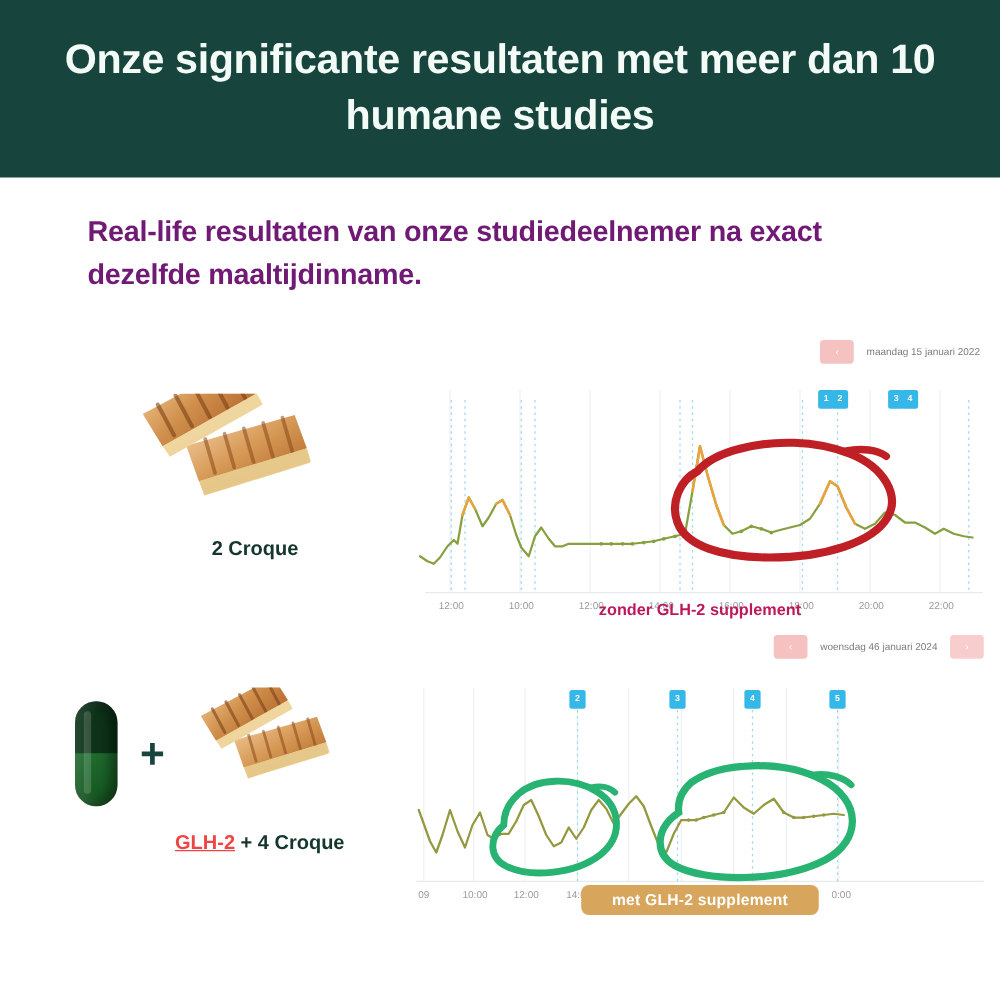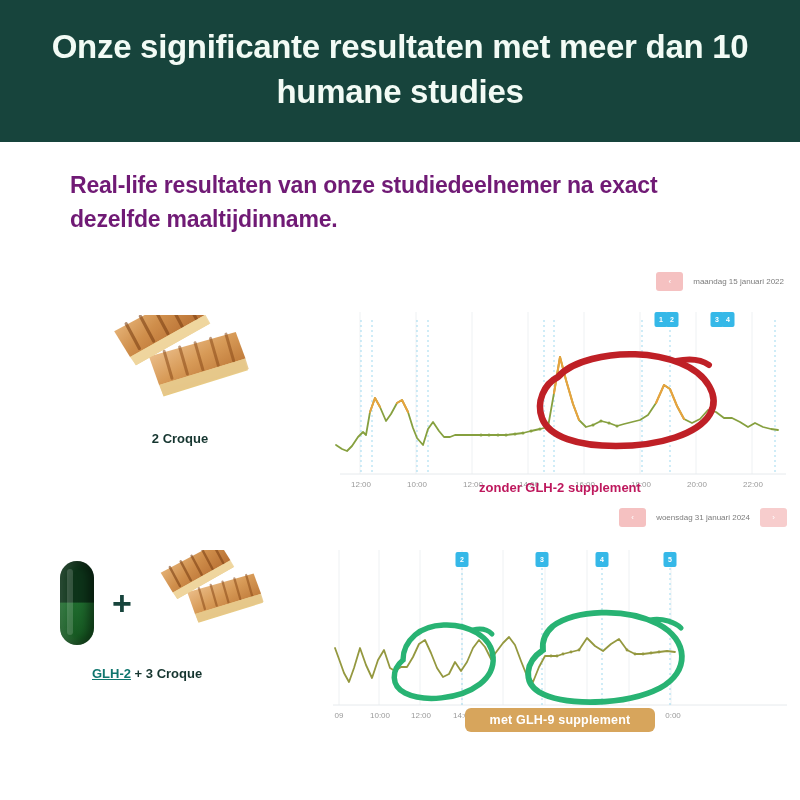--- a/index.html
+++ b/index.html
@@ -29,24 +29,24 @@
   
   .subtitle{
     position:absolute;left:70px;top:168px;width:670px;
     color:#701a75;
     font-size:23px;line-height:34px;font-weight:bold;letter-spacing:-.2px;
   }
 
   
   .food-block{position:absolute;}
   .food-caption{
-    text-align:center;font-size:13px;font-weight:bold;color:#15352f;
-    margin-top:6px;white-space:nowrap;
-  }
-  .glh-link{color:#0f766e;text-decoration:underline;font-weight:bold;}
+    text-align:center;font-size:16px;font-weight:bold;color:#15352f;
+    margin-top:6px;white-space:nowrap;margin-left:48px;
+  }
+  .glh-link{color:#ef4444;text-decoration:underline;font-weight:bold;}
   .plus-sign{
     font-size:34px;font-weight:bold;color:#17443c;line-height:1;
   }
 
   
   .croque{position:relative;}
 
   
   .capsule{
     width:34px;height:84px;border-radius:17px;
@@ -271,29 +271,29 @@
               <line x1="46" y1="-6" x2="48" y2="22"></line>
               <line x1="62" y1="-7" x2="64" y2="21"></line>
               <line x1="78" y1="-8" x2="80" y2="20"></line>
             </g>
             <path d="M4,28 L90,20 L91,30 L6,38 Z" fill="#efd6a0" opacity=".92"></path>
           </g>
         </svg>
       </div>
     </div>
     <div class="food-caption" style="text-align:left;padding-left:32px;">
-      <span class="glh-link">GLH-2</span><span> + 3 Croque</span>
+      <span class="glh-link">GLH-2</span><span> + 4 Croque</span>
     </div>
   </div>
 
   <div class="chart-wrap" style="left:325px;top:508px;width:470px;height:230px;">
 
     <div class="chart-head" style="right:8px;">
       <span class="navbtn">‹</span>
-      <span class="chart-date">woensdag 31 januari 2024</span>
+      <span class="chart-date">woensdag 46 januari 2024</span>
       <span class="navbtn ghost">›</span>
     </div>
 
     <svg class="plot" width="470" height="195" viewBox="0 0 470 195" style="top:32px;">
       <g stroke="#eef1f3" stroke-width="1">
         <line x1="14" y1="10" x2="14" y2="165"></line>
         <line x1="54" y1="10" x2="54" y2="165"></line>
         <line x1="95" y1="10" x2="95" y2="165"></line>
         <line x1="137" y1="10" x2="137" y2="165"></line>
         <line x1="178" y1="10" x2="178" y2="165"></line>
@@ -353,16 +353,16 @@
       <span class="xtick" style="left:55px;">10:00</span>
       <span class="xtick" style="left:96px;">12:00</span>
       <span class="xtick" style="left:138px;">14:00</span>
       <span class="xtick" style="left:180px;">16:00</span>
       <span class="xtick" style="left:222px;">18:00</span>
       <span class="xtick" style="left:264px;">20:00</span>
       <span class="xtick" style="left:306px;">22:00</span>
       <span class="xtick" style="left:348px;">0:00</span>
     </div>
 
-    <div class="chart-caption pill" style="top:200px;">met GLH-9  supplement</div>
+    <div class="chart-caption pill" style="top:200px;">met GLH-2  supplement</div>
   </div>
 
 </div>
 
 </body></html>

